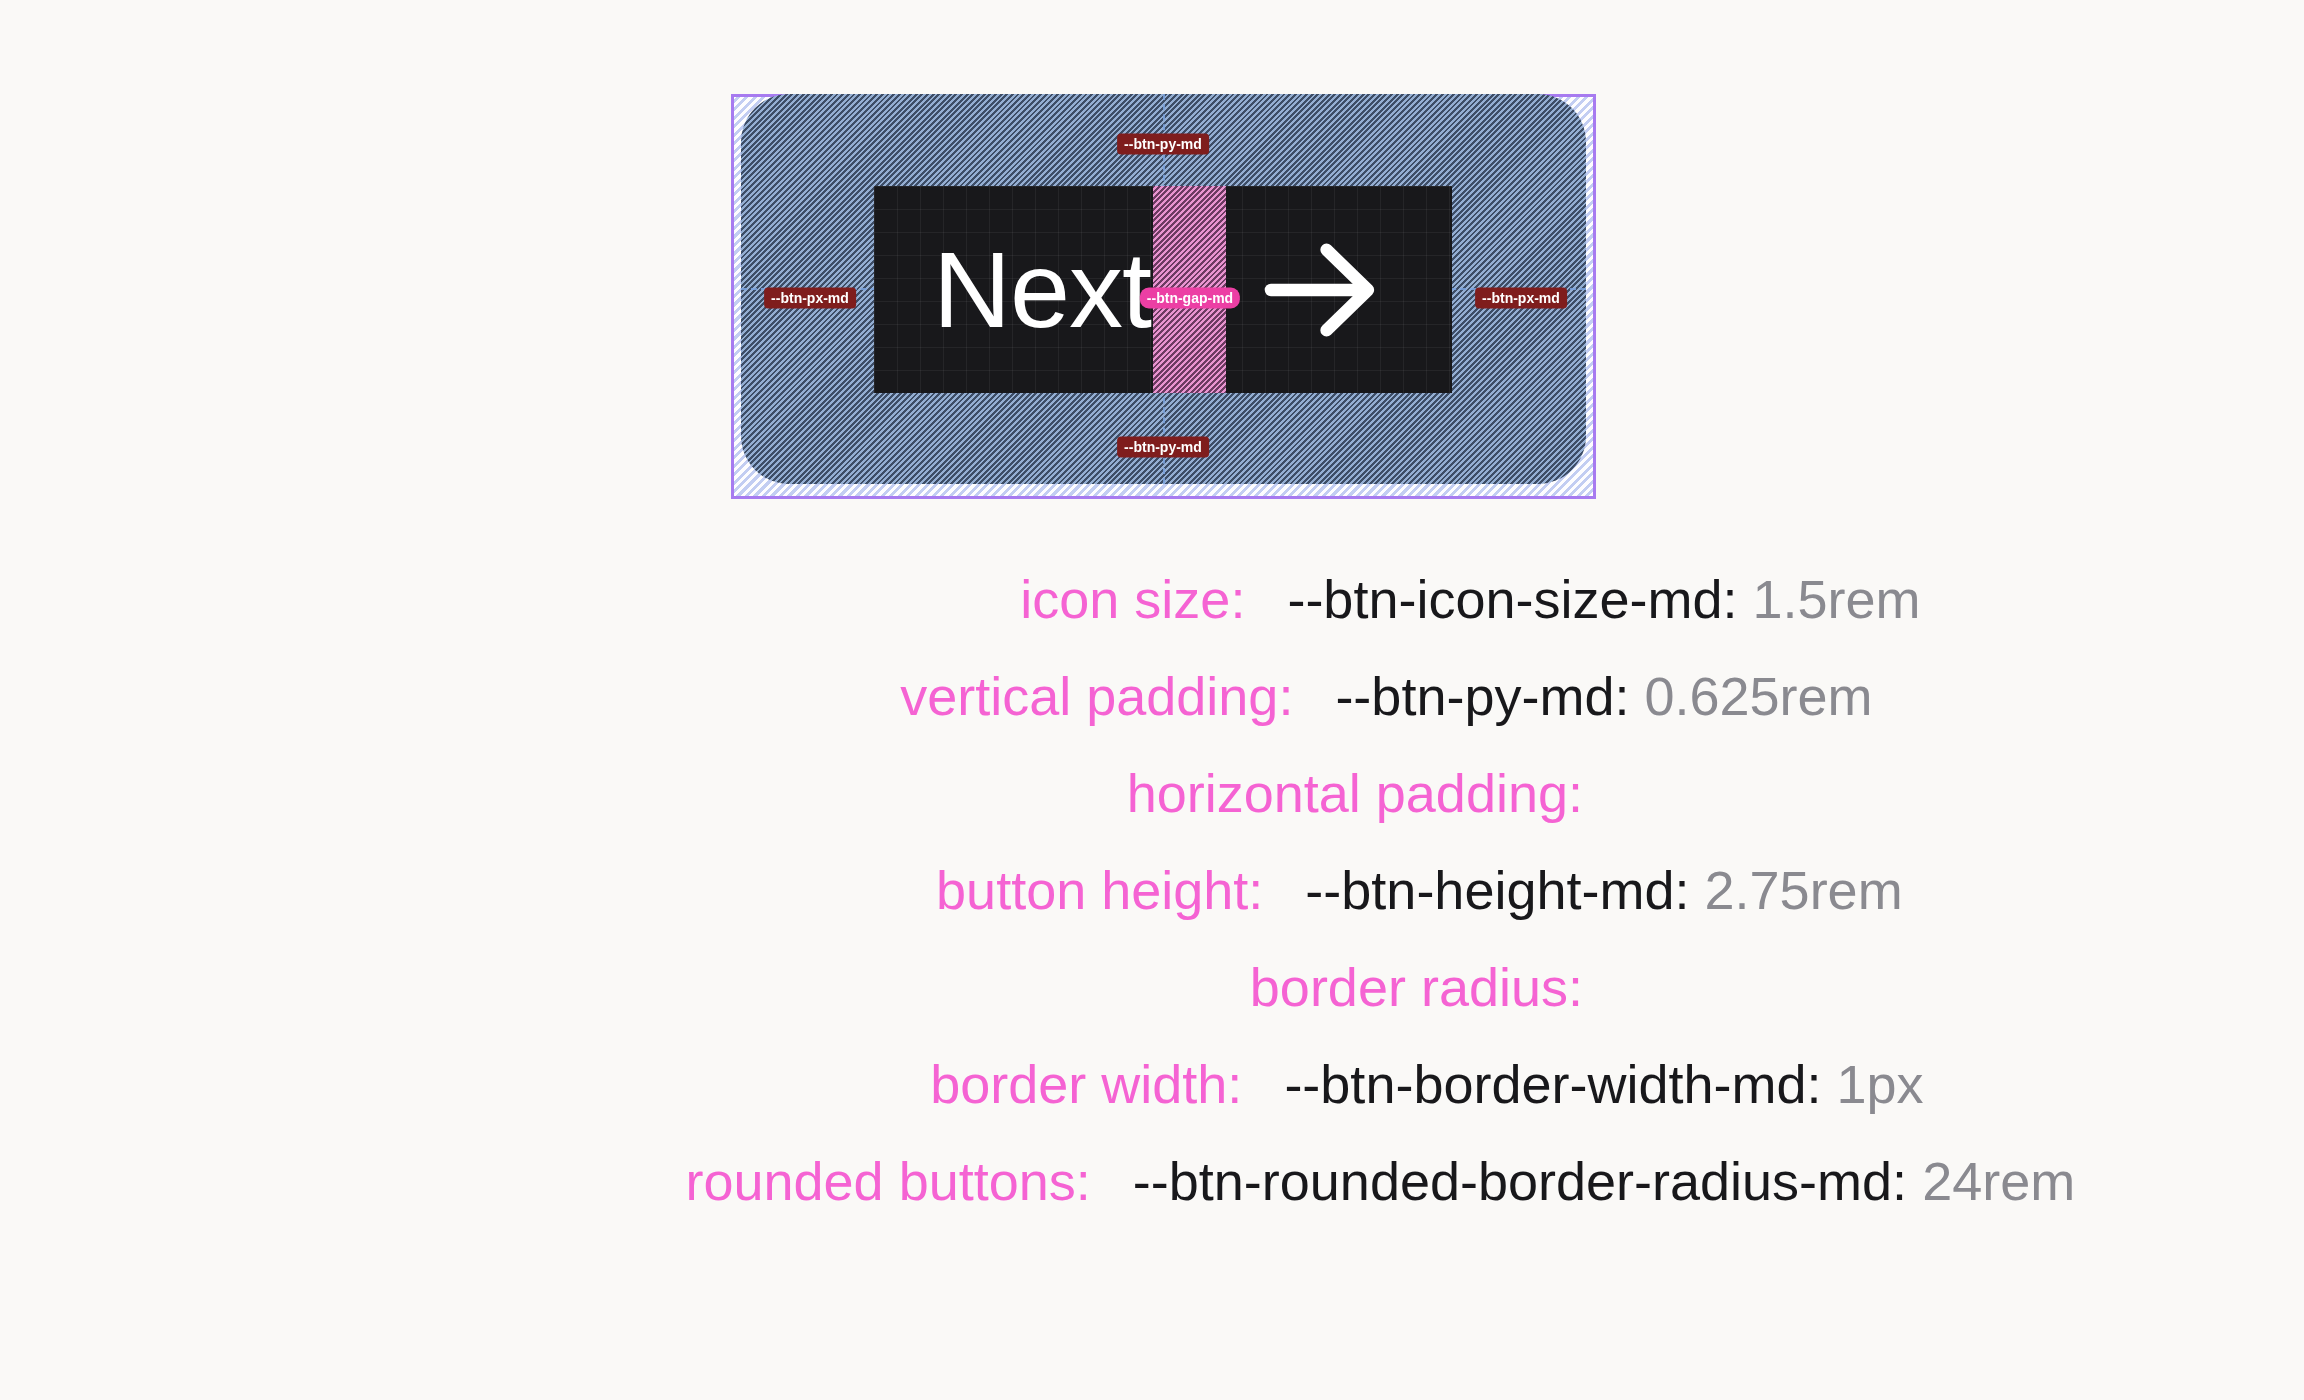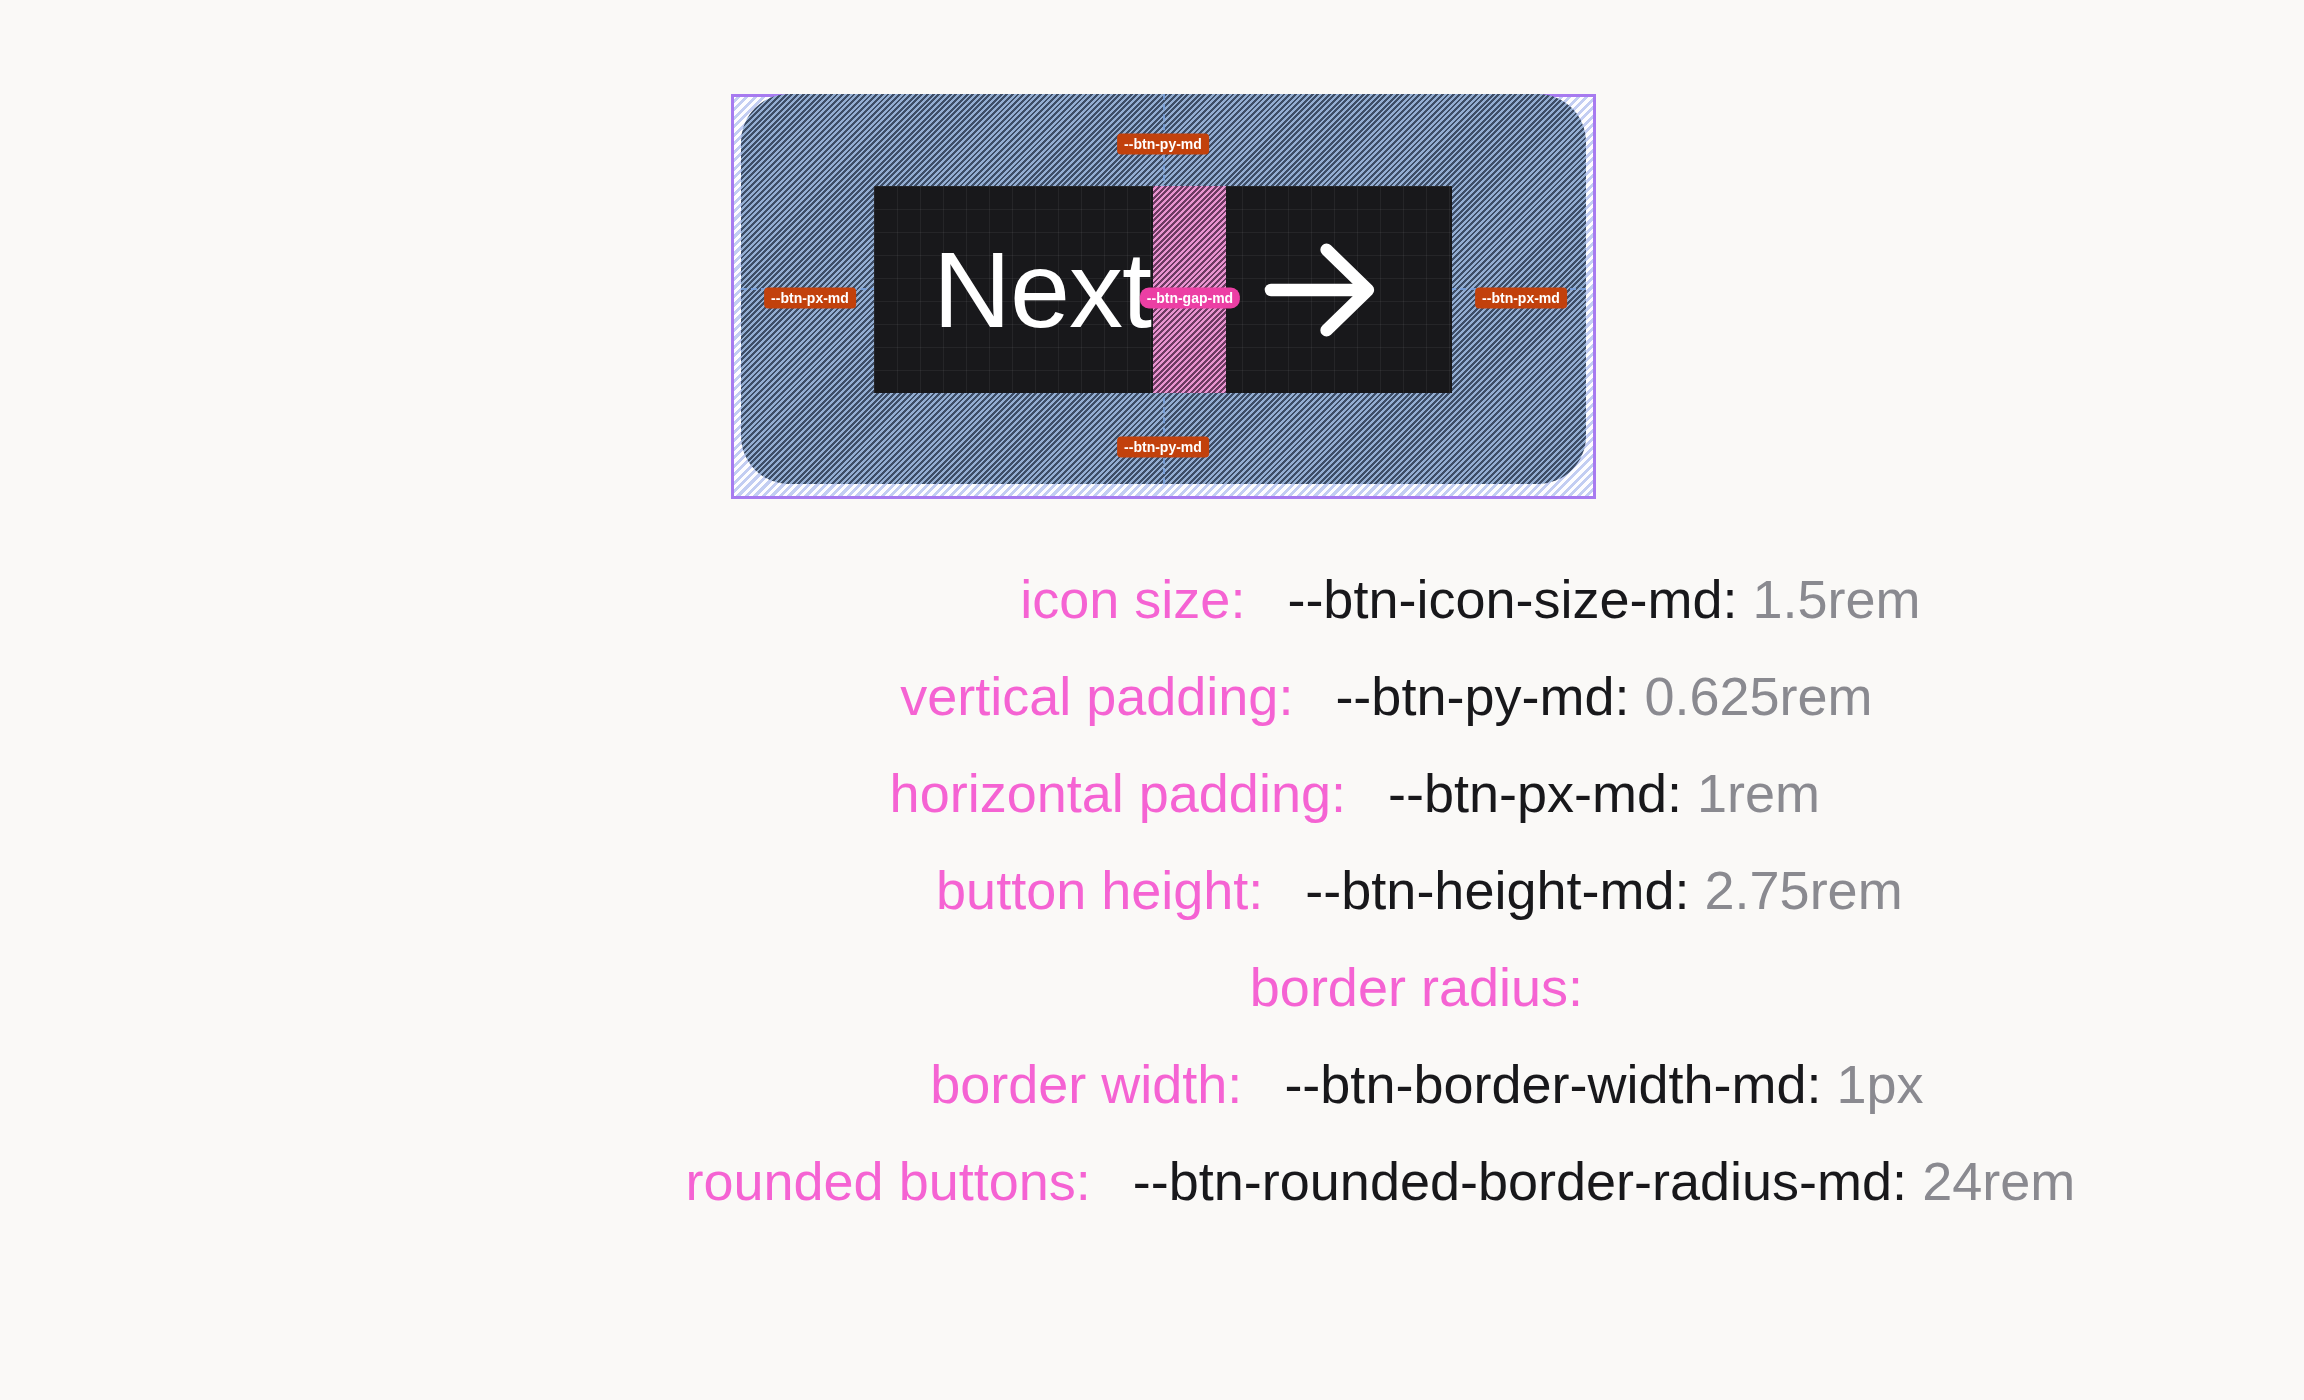--- a/index.html
+++ b/index.html
@@ -157,21 +157,21 @@
     font-weight: 700;
     color: #ffffff;
     padding: 3px 7px 4px 7px;
     border-radius: 4px;
     white-space: nowrap;
     letter-spacing: 0px;
     line-height: 1;
     transform: translate(-50%, -50%);
     z-index: 6;
   }
-  .badge-blue { background: #c2410c; }
+  .badge-blue { background: #7f1d1d; }
   .badge-pink { background: #ec3fa4; border-radius: 9px; }
 
   .badge-py-top    { left: 1163px; top: 144px; }
   .badge-py-bottom { left: 1163px; top: 447px; }
   .badge-px-left   { left: 810px;  top: 298px; }
   .badge-px-right  { left: 1521px; top: 298px; }
   .badge-gap       { left: 1190px; top: 298px; }
 
   
   .token-table {
@@ -248,21 +248,20 @@
     <div class="token-def"><span class="token-name">--btn-icon-size-md:</span> <span class="token-value">1.5rem</span></div>
   </div>
 
   <div class="token-row">
     <div class="token-label">vertical padding:</div>
     <div class="token-def"><span class="token-name">--btn-py-md:</span> <span class="token-value">0.625rem</span></div>
   </div>
 
   <div class="token-row">
     <div class="token-label">horizontal padding:</div>
-    <div class="token-def"><span class="token-name">--btn-px-md:</span> <span class="token-value">1rem</span></div>
   </div>
 
 
   <div class="token-row">
     <div class="token-label">button height:</div>
     <div class="token-def"><span class="token-name">--btn-height-md:</span> <span class="token-value">2.75rem</span></div>
   </div>
 
   <div class="token-row">
     <div class="token-label">border radius:</div>

